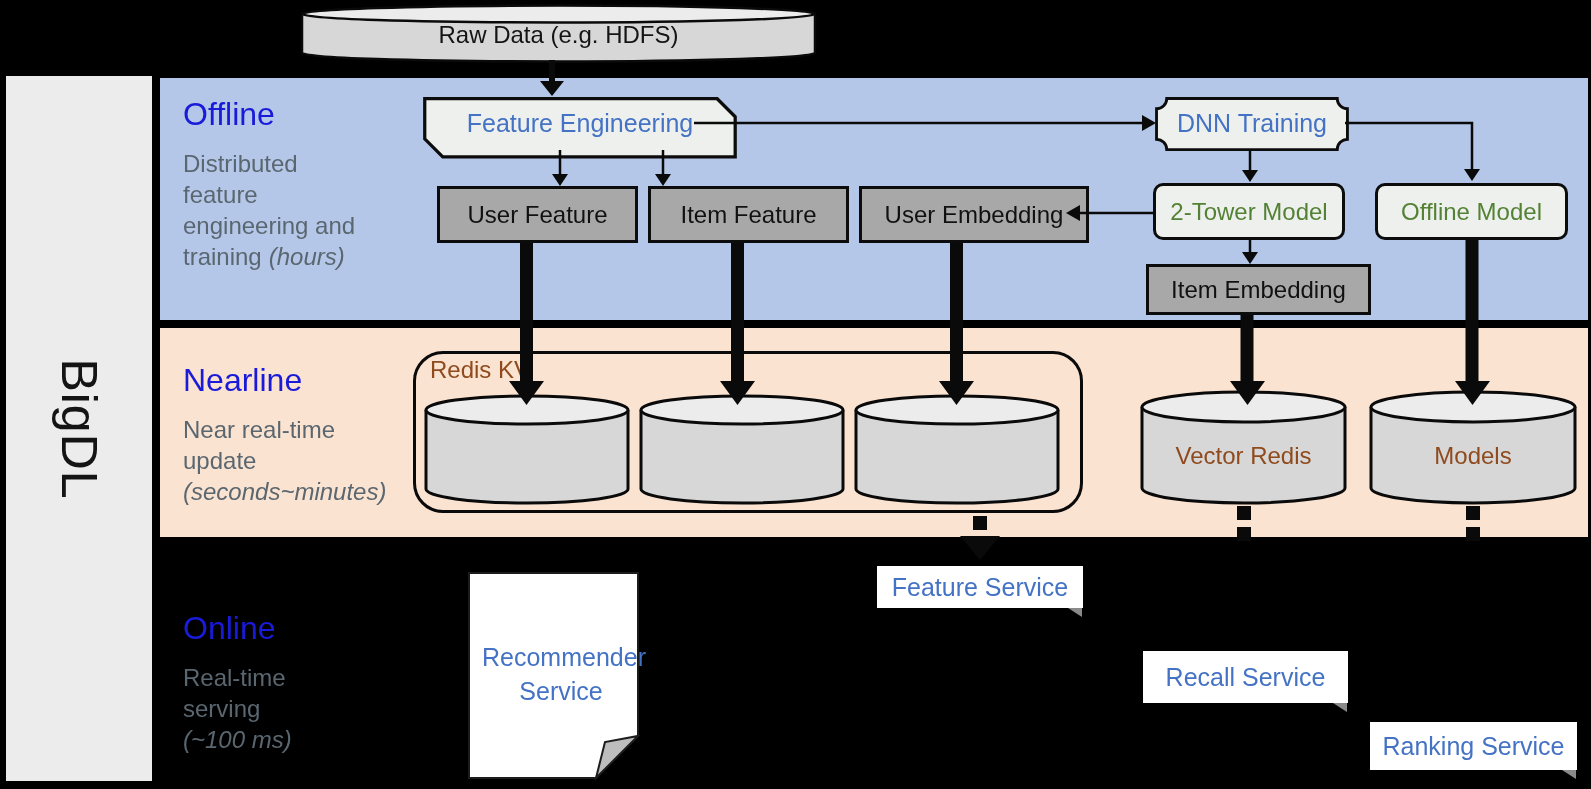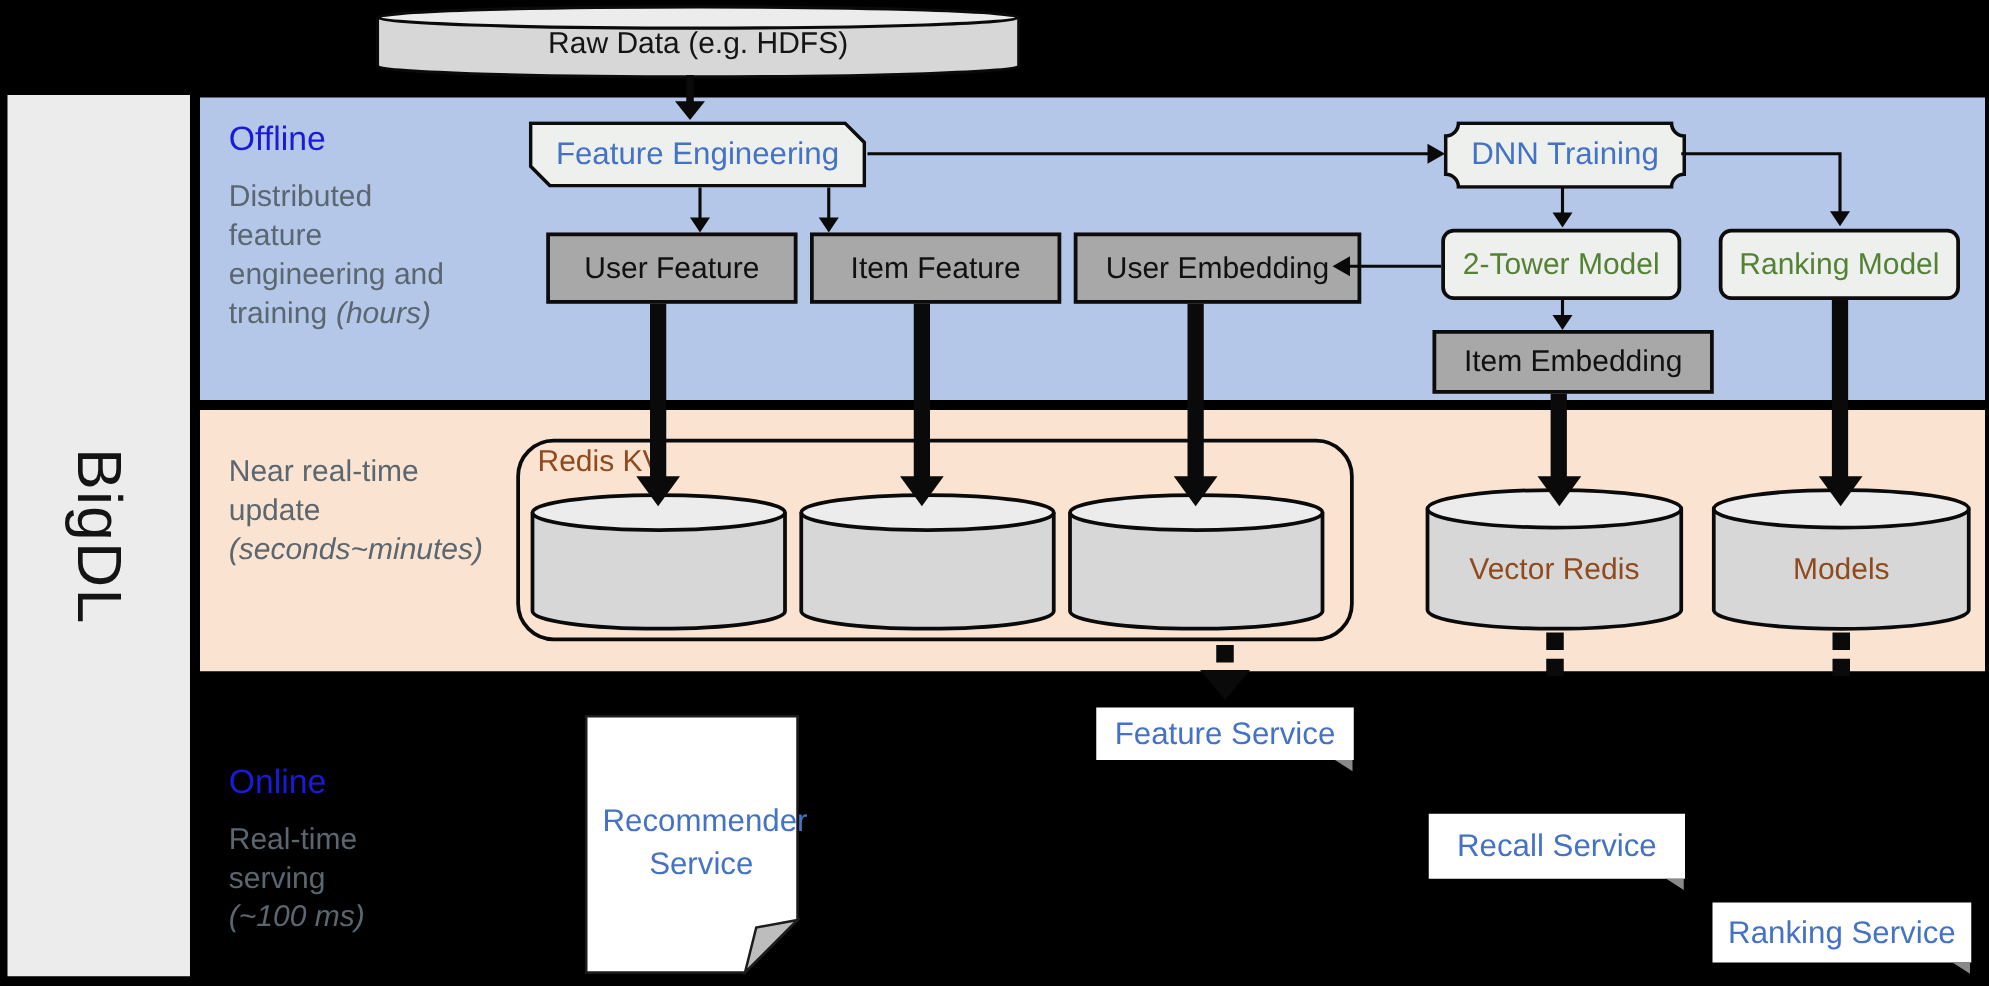--- a/index.html
+++ b/index.html
@@ -20,21 +20,21 @@
     font-size:50px; color:#141414; letter-spacing:1px; white-space:nowrap;
   }
   .band { position:absolute; left:160px; width:1428px; }
   .band.offline  { top:78px;  height:242px; background:var(--c-band-offline,#b4c7e8); }
   .band.nearline { top:328px; height:209px; background:var(--c-band-nearline,#fbe3d1); }
   
   .section-label { position:absolute; left:183px; width:240px; }
   .section-label.pos-offline  { top:96px; }
   .section-label.pos-nearline { top:362px; }
   .section-label.pos-online   { top:610px; }
-  .section-title { font-size:27px; color:var(--c-section-title,#1a1ad9); margin-bottom:15px; }
+  .section-title { font-size:32px; color:var(--c-section-title,#1a1ad9); margin-bottom:15px; }
   .section-desc  { font-size:24px; line-height:31px; color:var(--c-section-desc,#5b6770); }
   .dl span:not(:empty) { margin-right:7px; }
   .qual { font-style:italic; }
   
   .box { position:absolute; box-sizing:border-box; display:flex; align-items:center;
          justify-content:center; font-size:24px; text-align:center; }
   .box.dark { background:var(--c-node-dark-fill,#a8a8a8); border:3px solid #0c0c0c; color:#111;margin-left:11px; }
   .box.roundy { background:var(--c-node-light-fill,#eef0ee); border:3px solid #0c0c0c;
                 border-radius:10px; color:var(--c-accent-green,#548235); }
   .white-box { position:absolute; box-sizing:border-box; display:flex; align-items:center;
@@ -86,20 +86,21 @@
     <div class="section-title">Offline</div>
     <div class="section-desc">
       <div class="dl">Distributed</div>
       <div class="dl">feature</div>
       <div class="dl">engineering and</div>
       <div class="dl"><span>training</span><i class="qual">(hours)</i></div>
     </div>
   </div>
 
   <div class="section-label pos-nearline">
+    <div class="section-title">Nearline</div>
     <div class="section-desc">
       <div class="dl">Near real-time</div>
       <div class="dl">update</div>
       <div class="dl"><span></span><i class="qual">(seconds~minutes)</i></div>
     </div>
   </div>
 
   <div class="section-label pos-online">
     <div class="section-title">Online</div>
     <div class="section-desc">
@@ -110,39 +111,39 @@
   </div>
 
   <div class="cyl raw" style="left:300px; top:4px; width:517px; height:59px;">
     <svg viewBox="0 0 517 59">
       <path class="cyl-body" d="M2,10 V49 A256.5,8.5 0 0 0 515,49 V10"></path>
       <ellipse class="cyl-top" cx="258.5" cy="10" rx="256.5" ry="8.5"></ellipse>
     </svg>
     <div class="cyl-label dk">Raw Data (e.g. HDFS)</div>
   </div>
 
-  <div class="svg-node" style="left:423px; top:97px; width:270px; height:53px;">
+  <div class="svg-node" style="left:423px; top:97px; width:270px; height:53px;padding-left:44px;">
     <svg viewBox="0 0 270 53">
       <path class="shape-fill" d="M1.5,1.5 H253 L268.5,17 V51.5 H17 L1.5,36 Z"></path>
     </svg>
     <div class="svg-label">Feature Engineering</div>
   </div>
 
   <div class="svg-node" style="left:1155px; top:97px; width:194px; height:53px;">
     <svg viewBox="0 0 190 53">
       <path class="shape-fill" d="M1.5,11.5 A10,10 0 0 0 11.5,1.5 H178.5 A10,10 0 0 0 188.5,11.5 V41.5 A10,10 0 0 0 178.5,51.5 H11.5 A10,10 0 0 0 1.5,41.5 Z"></path>
     </svg>
     <div class="svg-label">DNN Training</div>
   </div>
 
   <div class="box dark" style="left:426px;  top:186px; width:201px; height:57px;">User Feature</div>
   <div class="box dark" style="left:637px;  top:186px; width:201px; height:57px;">Item Feature</div>
   <div class="box dark" style="left:848px;  top:186px; width:230px; height:57px;">User Embedding</div>
   <div class="box roundy" style="left:1153px; top:183px; width:192px; height:57px;">2-Tower Model</div>
-  <div class="box roundy" style="left:1375px; top:183px; width:193px; height:57px;">Ranking Model</div>
+  <div class="box roundy" style="left:1375px; top:183px; width:193px; height:57px;">Offline Model</div>
   <div class="box dark" style="left:1135px; top:264px; width:225px; height:51px;">Item Embedding</div>
 
   <div class="redis-wrap"></div>
   <div class="redis-tag">Redis KV</div>
 
   <div class="cyl" style="left:424px; top:394px; width:206px; height:111px;">
     <svg viewBox="0 0 206 111">
       <path class="cyl-body" d="M2,16 V95 A101,14 0 0 0 204,95 V16"></path>
       <ellipse class="cyl-top" cx="103" cy="16" rx="101" ry="14"></ellipse>
     </svg>

